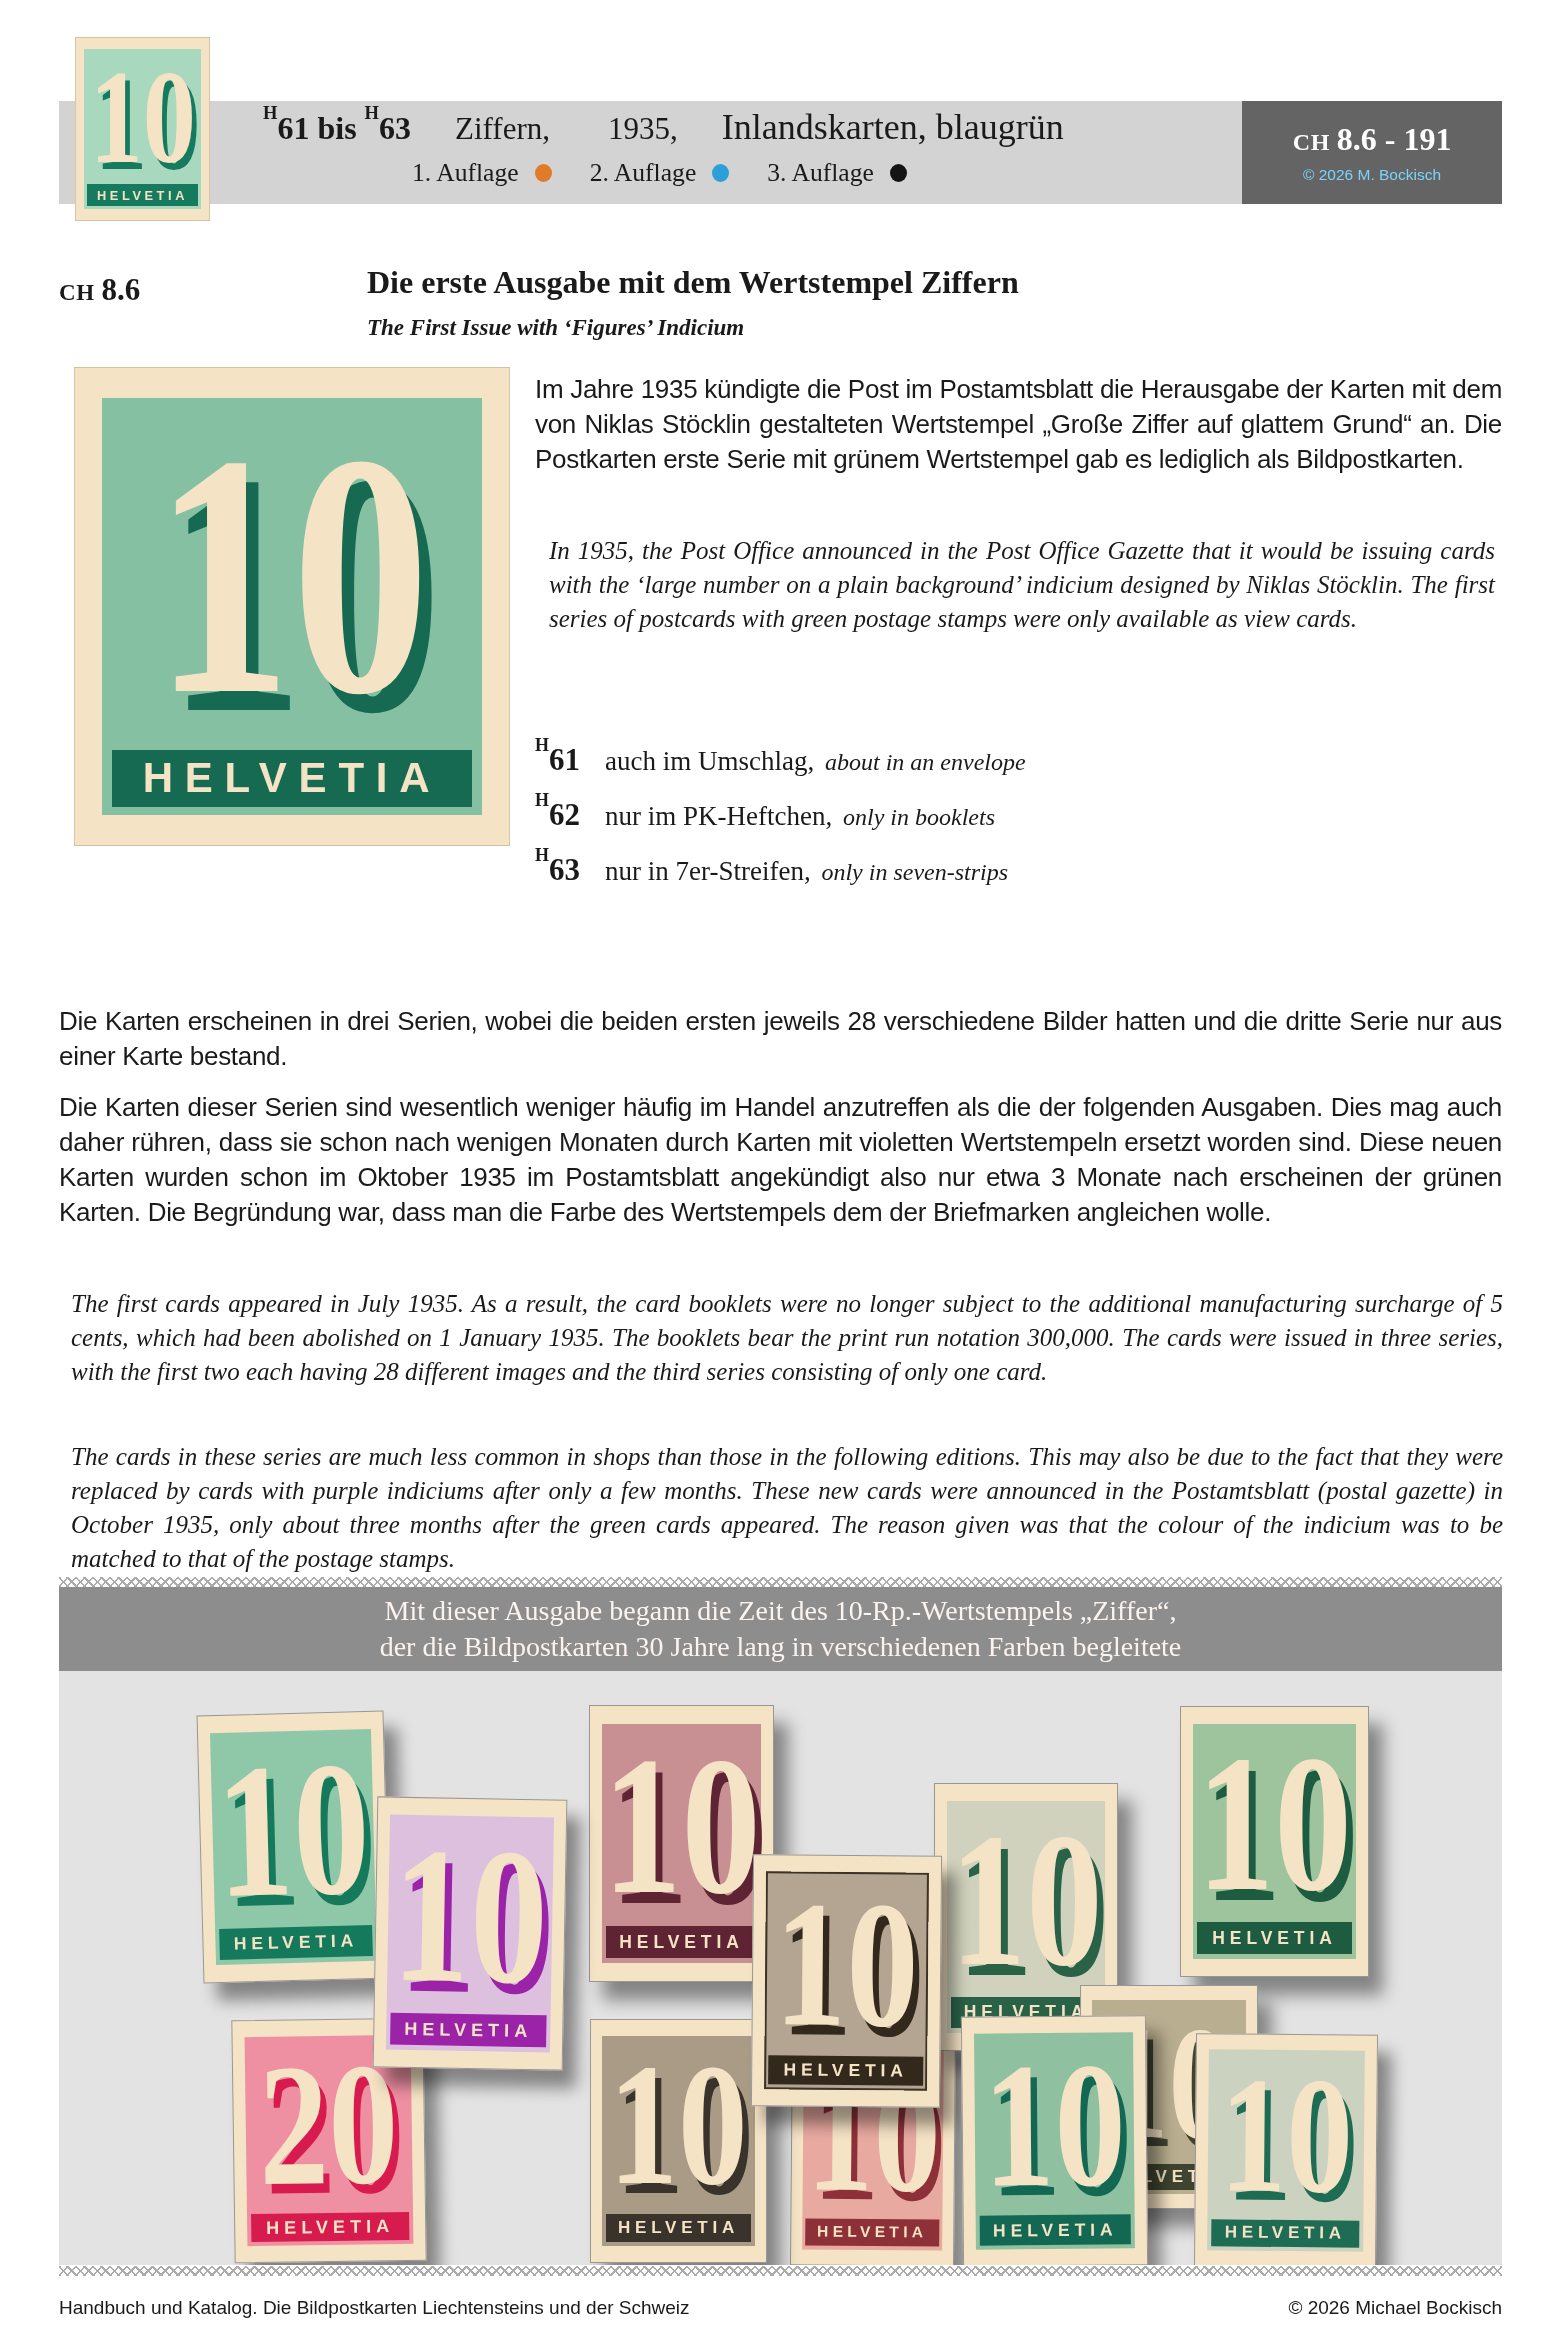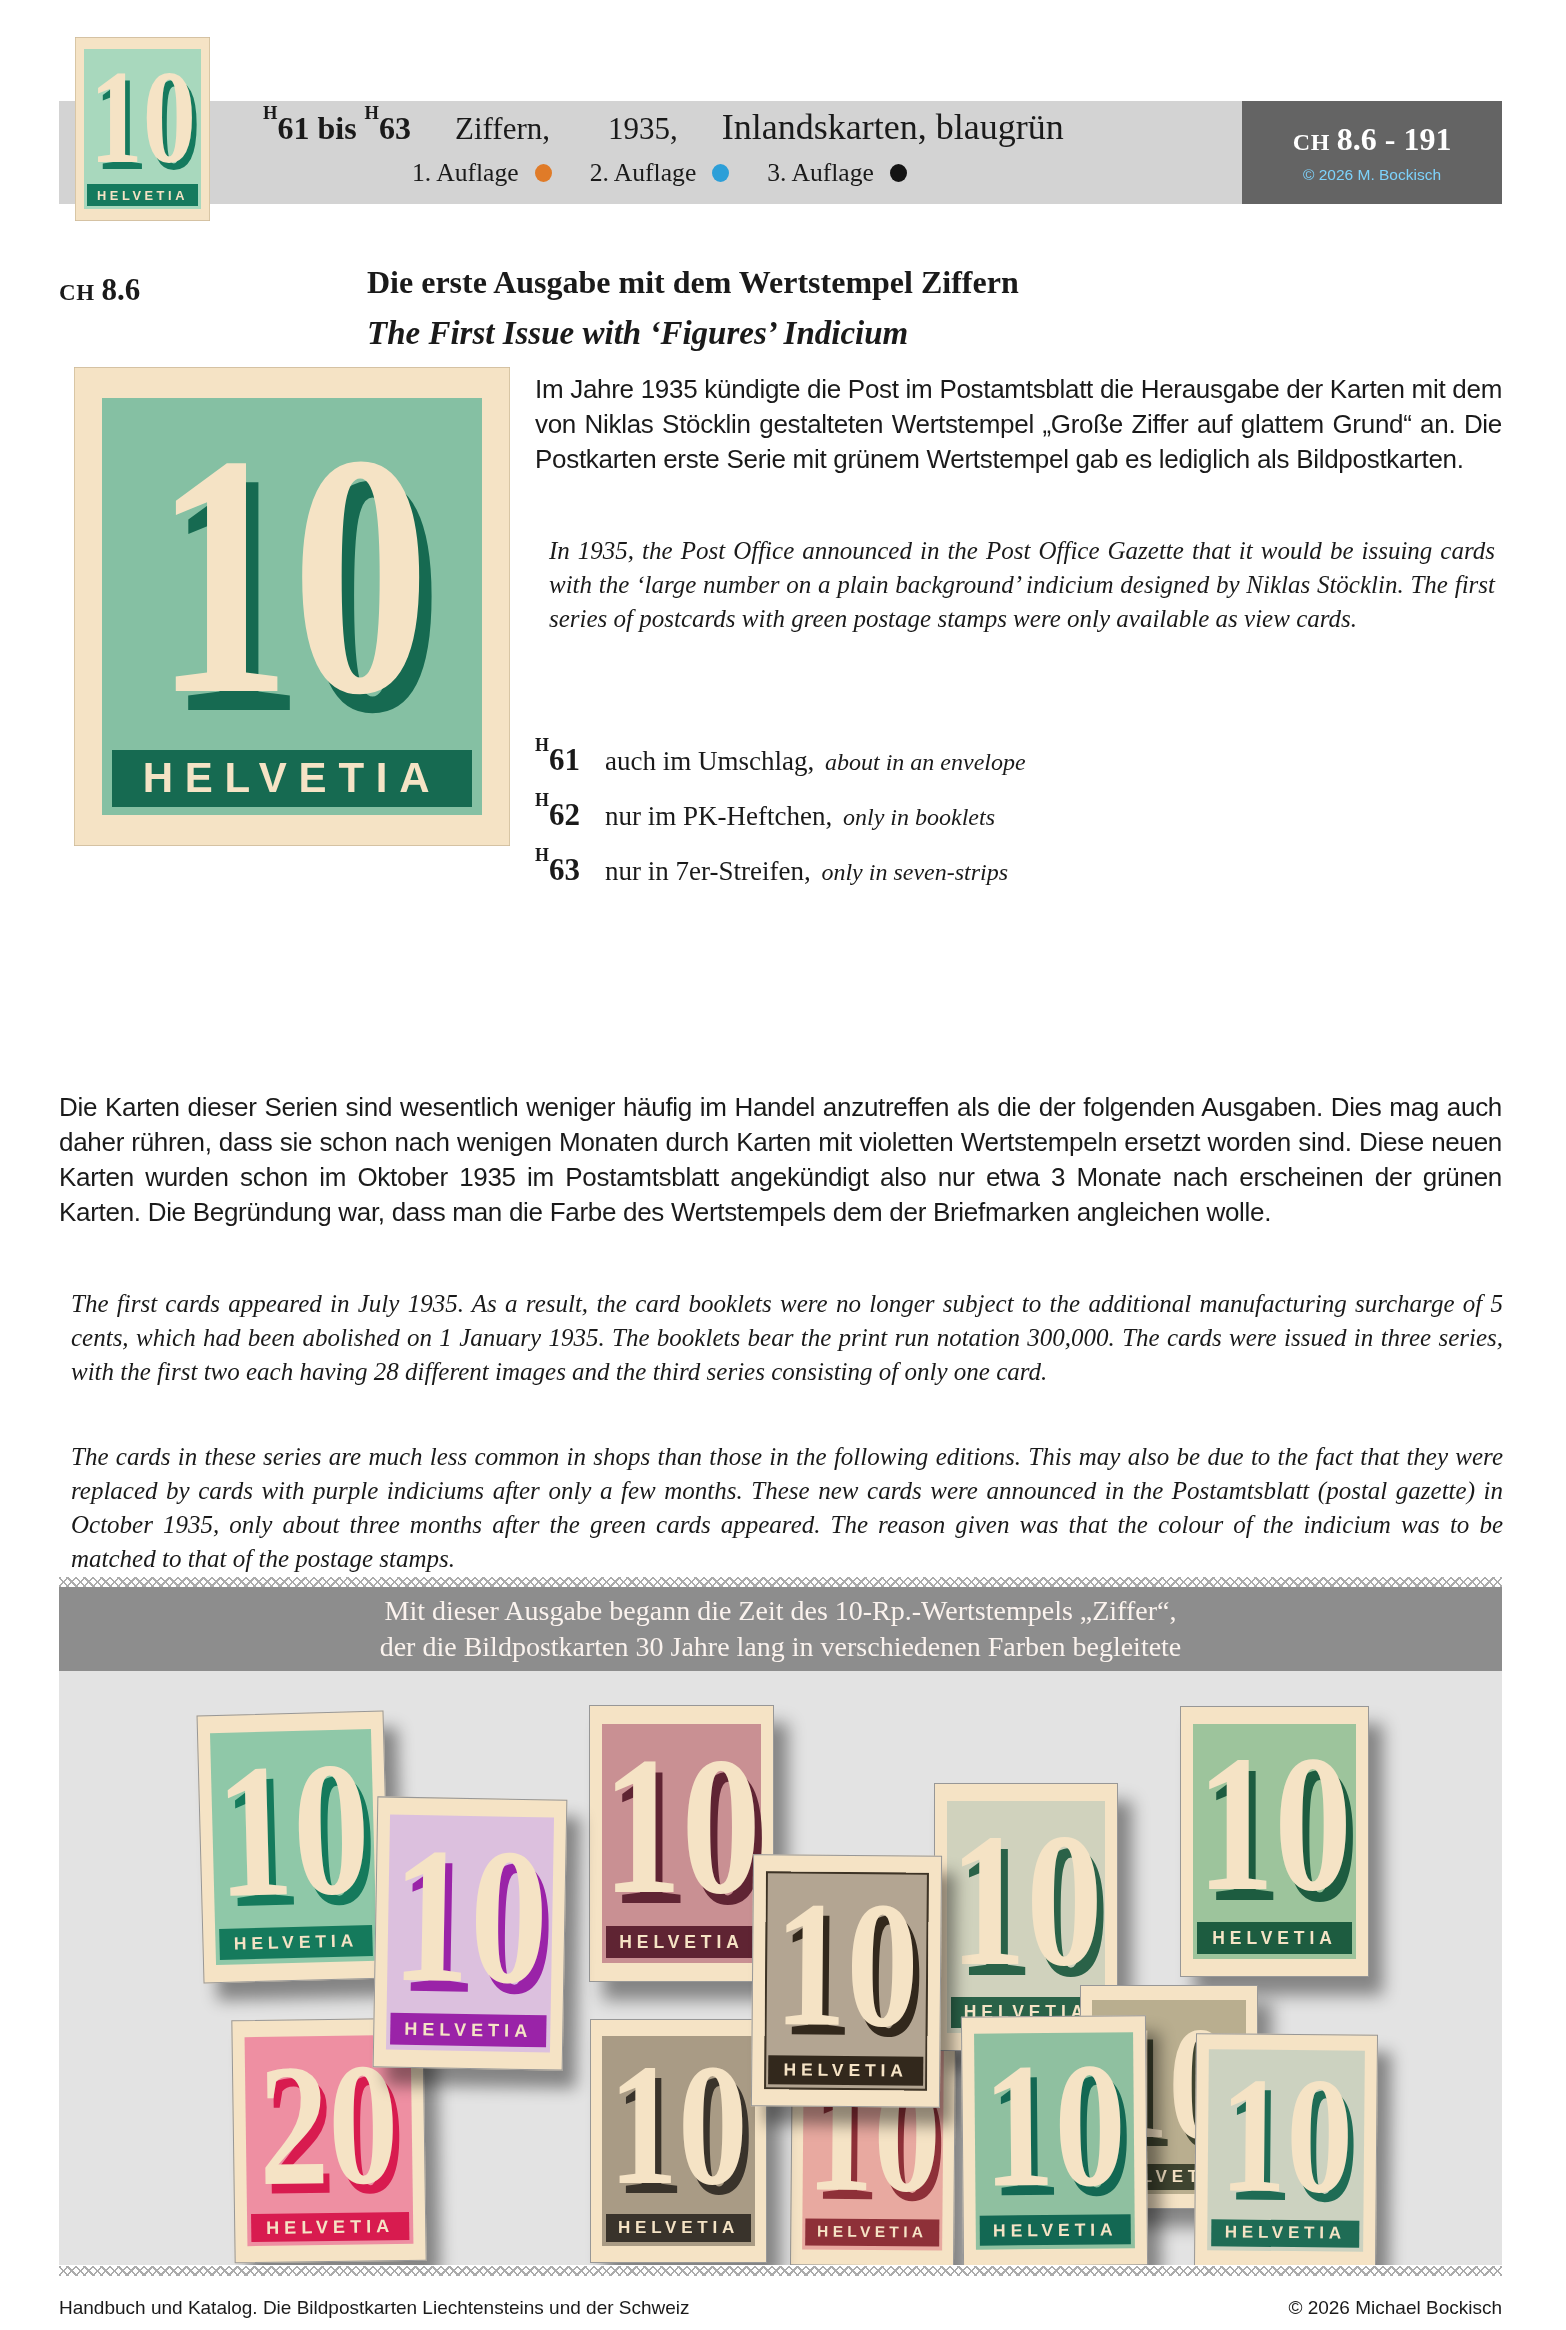--- a/index.html
+++ b/index.html
@@ -23,21 +23,21 @@
   .h-sub{font-size:36px;margin-left:44px;}
   .h-line2{left:412px;top:158px;display:flex;align-items:center;font-family:"Liberation Serif",serif;font-size:25.6px;}
   .ed-group{display:flex;align-items:center;margin-right:38px;}
   .ed-dot{display:inline-block;width:17px;height:18px;border-radius:50%;margin-left:16px;}
 
   
   #sec-code{left:59px;top:272px;display:flex;align-items:baseline;gap:6.7px;font-family:"Liberation Serif",serif;font-weight:bold;}
   #sec-code .ch{font-size:23px;letter-spacing:0.7px;}
   #sec-code .num{font-size:31px;}
   #sec-title{left:367px;top:264px;font-family:"Liberation Serif",serif;font-weight:bold;font-size:32px;}
-  #sec-subtitle{left:367px;top:315px;font-family:"Liberation Serif",serif;font-weight:bold;font-style:italic;font-size:33px;}
+  #sec-subtitle{left:367px;top:315px;font-family:"Liberation Serif",serif;font-weight:bold;font-style:italic;font-size:23px;}
 
   
   .de-par{font-size:26px;line-height:35px;text-align:justify;letter-spacing:-0.3px;}
   .en-par{font-family:"Liberation Serif",serif;font-style:italic;font-size:25px;line-height:34px;text-align:justify;}
   #intro-de{left:535px;top:372px;width:967px;}
   #intro-en{left:549px;top:534px;width:946px;}
   #list{left:535px;top:742px;width:956px;}
   .list-row{display:flex;align-items:baseline;height:55px;font-family:"Liberation Serif",serif;}
   .list-code{font-size:31px;font-weight:bold;width:70px;}
   .list-de{font-size:27px;}
@@ -131,20 +131,21 @@
         <span class="list-de">nur im PK-Heftchen,</span>
         <span class="list-en">only in booklets</span>
       </div>
       <div class="list-row">
         <span class="list-code"><sup>H</sup>63</span>
         <span class="list-de">nur in 7er-Streifen,</span>
         <span class="list-en">only in seven-strips</span>
       </div>
     </div>
 
+  <div id="de2" class="abs de-par">Die Karten erscheinen in drei Serien, wobei die beiden ersten jeweils 28 verschiedene Bilder hatten und die dritte Serie nur aus einer Karte bestand.</div>
   <div id="de3" class="abs de-par">Die Karten dieser Serien sind wesentlich weniger häufig im Handel anzutreffen als die der folgenden Ausgaben. Dies mag auch daher rühren, dass sie schon nach wenigen Monaten durch Karten mit violetten Wertstempeln ersetzt worden sind. Diese neuen Karten wurden schon im Oktober 1935 im Postamtsblatt angekündigt also nur etwa 3 Monate nach erscheinen der grünen Karten. Die Begründung war, dass man die Farbe des Wertstempels dem der Briefmarken angleichen wolle.</div>
   <div id="en1" class="abs en-par">The first cards appeared in July 1935. As a result, the card booklets were no longer subject to the additional manufacturing surcharge of 5 cents, which had been abolished on 1 January 1935. The booklets bear the print run notation 300,000. The cards were issued in three series, with the first two each having 28 different images and the third series consisting of only one card.</div>
   <div id="en2" class="abs en-par">The cards in these series are much less common in shops than those in the following editions. This may also be due to the fact that they were replaced by cards with purple indiciums after only a few months. These new cards were announced in the Postamtsblatt (postal gazette) in October 1935, only about three months after the green cards appeared. The reason given was that the colour of the indicium was to be matched to that of the postage stamps.</div>
 
   <div id="zig1" class="abs zigzag"></div>
   <div id="banner" class="abs">
     <div>Mit dieser Ausgabe begann die Zeit des 10-Rp.-Wertstempels „Ziffer“,</div>
     <div>der die Bildpostkarten 30 Jahre lang in verschiedenen Farben begleitete</div>
   </div>
   <div id="collage" class="abs" style="background: rgb(227, 227, 227);">

